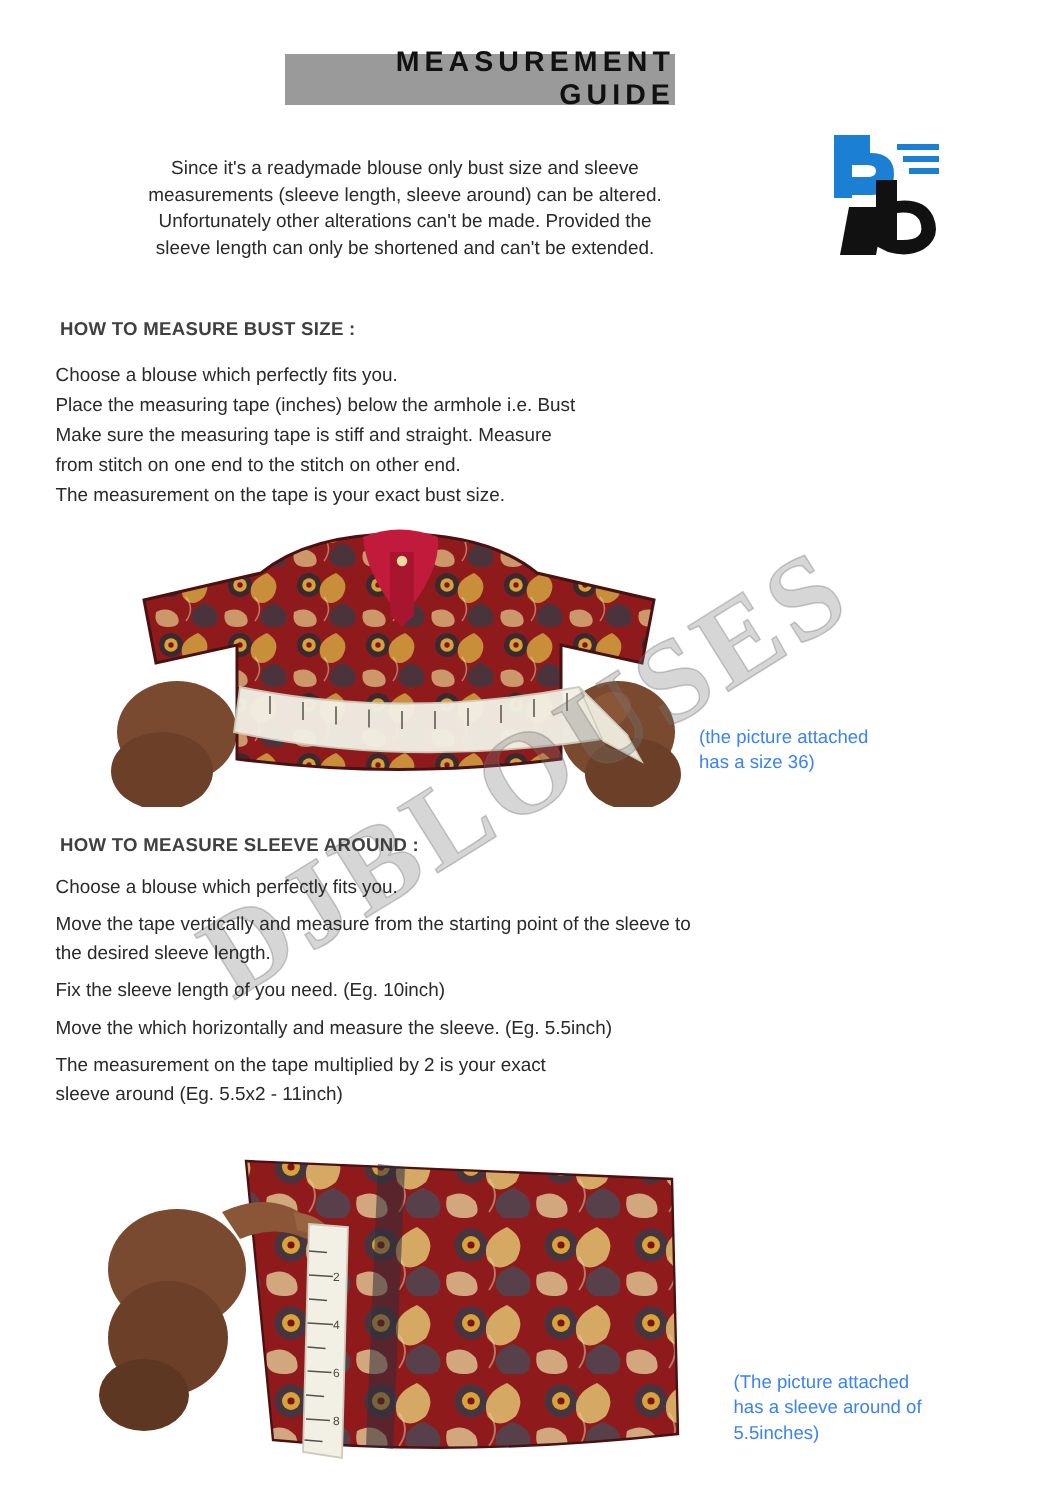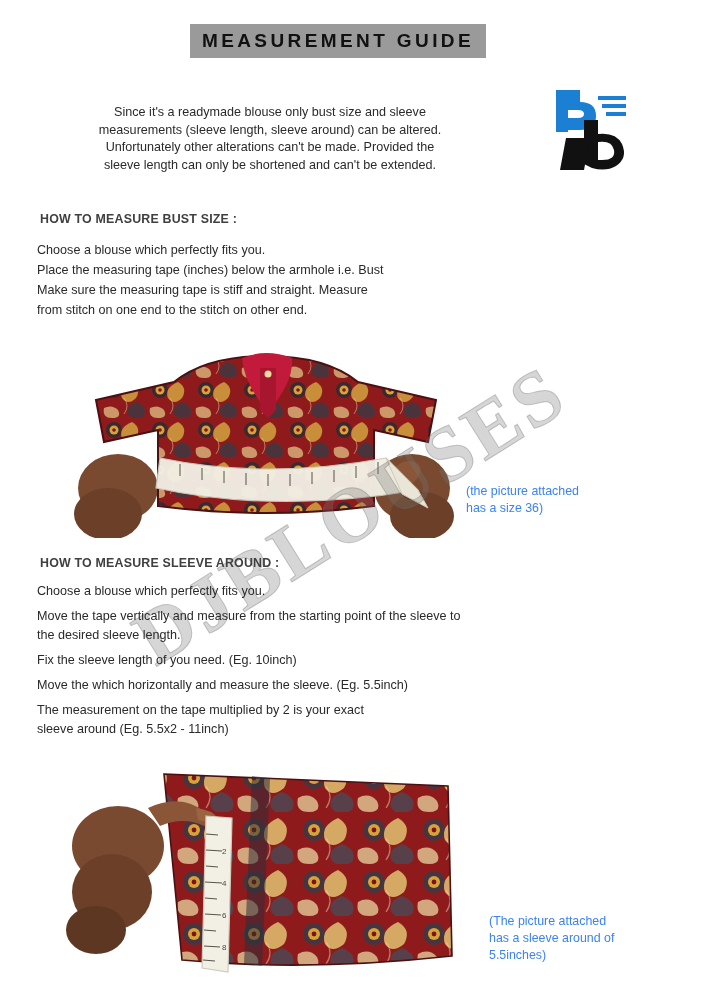--- a/index.html
+++ b/index.html
@@ -45,28 +45,29 @@
     font-weight: 700;
     letter-spacing: 4px;
     color: rgba(120,120,120,0.30);
     -webkit-text-stroke: 1px rgba(110,110,110,0.35);
   }
 
   
   .title-bar {
     position: absolute;
     left: 190px;
-    top: 24px;
-    width: 296px;
+    top: 36px;
+    width: 260px;
     height: 34px;
     background: #9a9a9a;
     display: flex;
     align-items: center;
     justify-content: center;
     z-index: 3;
+    text-align: right;
   }
   .title-bar .title-text {
     font-size: 19px;
     font-weight: 700;
     letter-spacing: 3.4px;
     color: #111111;
     font-family: "Liberation Sans", sans-serif;
   }
 
   
@@ -186,20 +187,21 @@
     <div>sleeve length can only be shortened and can't be extended.</div>
   </div>
 
   <div class="heading" id="heading-bust">HOW TO MEASURE BUST SIZE :</div>
 
   <div class="body-block" id="bust-steps">
     <div>Choose a blouse which perfectly fits you.</div>
     <div>Place the measuring tape (inches) below the armhole i.e. Bust</div>
     <div>Make sure the measuring tape is stiff and straight. Measure</div>
     <div>from stitch on one end to the stitch on other end.</div>
+    <div>The measurement on the tape is your exact bust size.</div>
   </div>
 
   <div class="photo1">
     <svg viewBox="0 0 420 200" width="420" height="200" aria-hidden="true">
       <defs>
         <pattern id="kalamkari" width="46" height="40" patternUnits="userSpaceOnUse">
           <rect width="46" height="40" fill="#8f1a1c"></rect>
           <circle cx="12" cy="12" r="8" fill="#2b2b33" opacity="0.85"></circle>
           <circle cx="12" cy="12" r="4.5" fill="#d8a23a"></circle>
           <circle cx="12" cy="12" r="1.8" fill="#7a1416"></circle>

